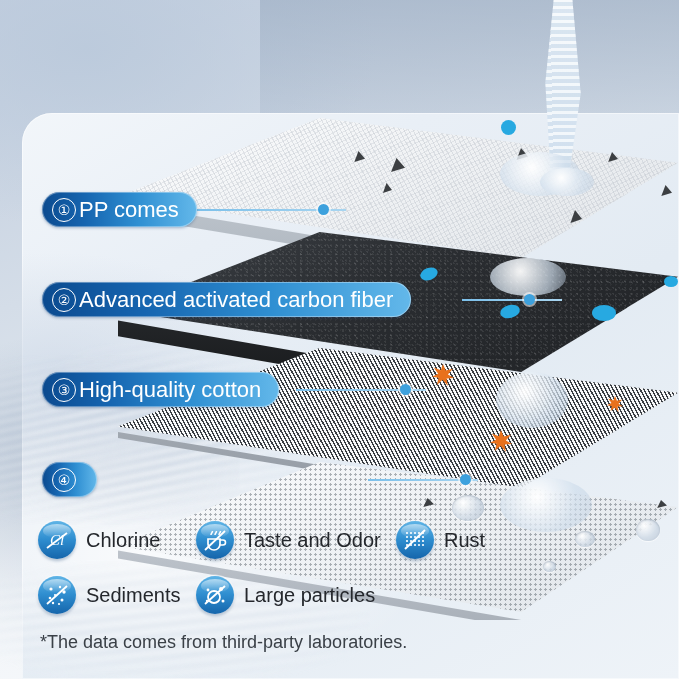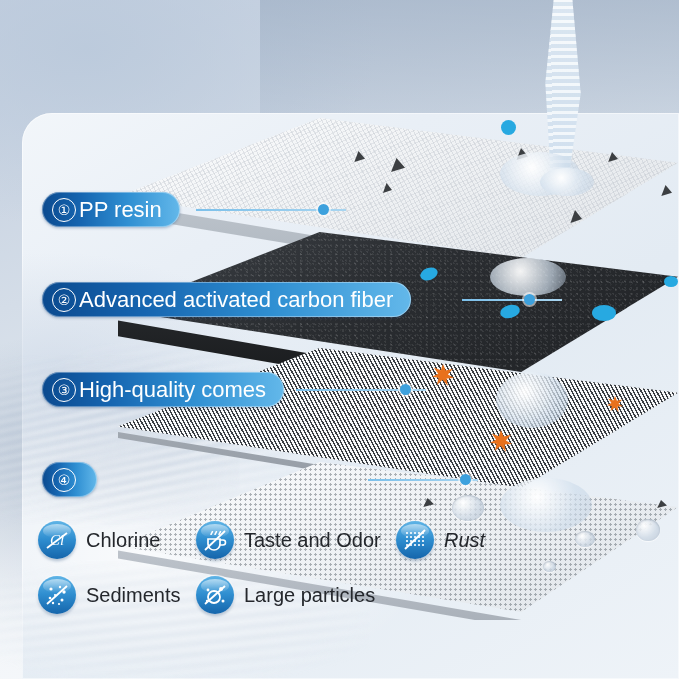--- a/index.html
+++ b/index.html
@@ -151,21 +151,21 @@
   
   .feat{position:absolute;display:flex;align-items:center;gap:10px;}
   .fico{width:38px;height:38px;border-radius:50%;flex:0 0 auto;position:relative;
     background:linear-gradient(180deg,#5fb4e6 0%,#2f8ed0 48%,#1565ab 100%);
     box-shadow:0 2px 3px rgba(40,80,125,.35),0 0 0 1.5px rgba(255,255,255,.55);}
   .fico svg{position:absolute;inset:0;width:38px;height:38px;}
   .fico .gloss{position:absolute;left:5px;top:3px;width:28px;height:14px;border-radius:50%;
     background:linear-gradient(180deg,rgba(255,255,255,.55),rgba(255,255,255,0));}
   .ftxt{font-size:20px;color:#24272c;white-space:nowrap;}
 
-  #f1{left:38px;top:521px;} #f2{left:196px;top:521px;} #f3{left:396px;top:521px;font-style:italic;}
+  #f1{left:38px;top:521px;} #f2{left:196px;top:521px;} #f3{left:396px;top:521px;}
   #f4{left:38px;top:576px;} #f5{left:196px;top:576px;} #f6{left:386px;top:576px;}
 
   .note{position:absolute;left:40px;top:632px;font-size:18px;color:#3a4047;white-space:nowrap;}
 </style>
 </head>
 <body>
 
 <div id="stage">
 
   <div class="wash w1"></div>
@@ -241,29 +241,29 @@
   <div class="leaddot" style="left:524px;top:294px;"></div>
 
   <div class="leader" style="left:296px;top:389px;width:130px;"></div>
   <div class="leaddot" style="left:400px;top:384px;"></div>
 
   <div class="leader" style="left:368px;top:479px;width:110px;"></div>
   <div class="leaddot" style="left:460px;top:474px;"></div>
 
   <div class="lbl" id="lbl1">
     <span class="num">①</span>
-    <span class="txt">PP resin</span>
+    <span class="txt">PP comes</span>
   </div>
   <div class="lbl" id="lbl2">
     <span class="num">②</span>
     <span class="txt">Advanced activated carbon fiber</span>
   </div>
   <div class="lbl" id="lbl3">
     <span class="num">③</span>
-    <span class="txt">High-quality comes</span>
+    <span class="txt">High-quality cotton</span>
   </div>
   <div class="lbl" id="lbl4">
     <span class="num">④</span>
   </div>
 
   <div class="feat" id="f1">
     <span class="fico">
       <svg viewBox="0 0 38 38">
           <text x="19" y="24" font-size="15" fill="#fff" text-anchor="middle" font-family="Liberation Serif, serif" font-style="italic">Cl</text>
           <line x1="9" y1="27" x2="29" y2="12" stroke="#fff" stroke-width="1.8"></line>
@@ -349,14 +349,15 @@
             <circle cx="11" cy="25" r="1.2"></circle>
           </g>
         <line x1="9" y1="28" x2="29" y2="10" stroke="#fff" stroke-width="1.9"></line>
       </svg>
       <span class="gloss"></span>
     </span>
     <span class="ftxt">Large particles</span>
   </div>
 
 
+  <div class="note">*The data comes from third-party laboratories.</div>
 
 </div>
 
 </body></html>

